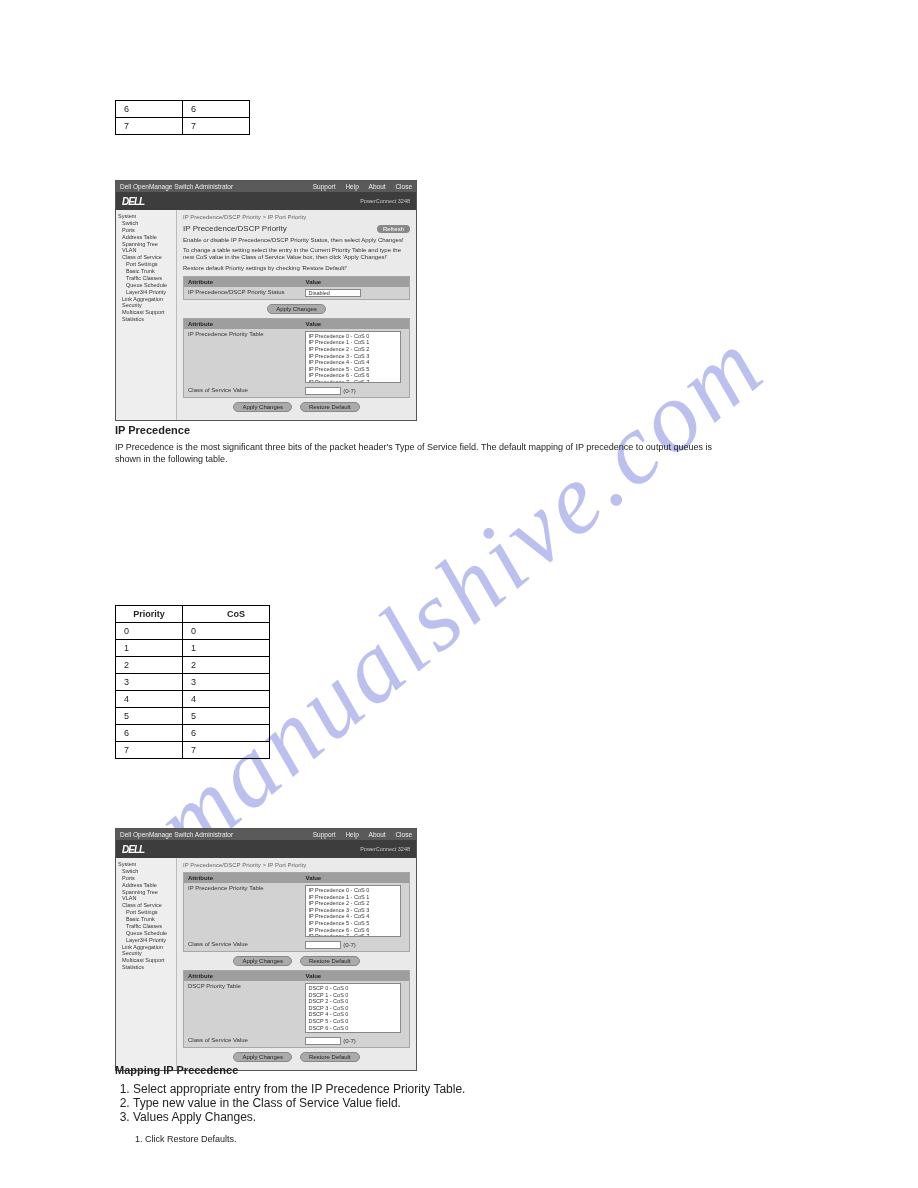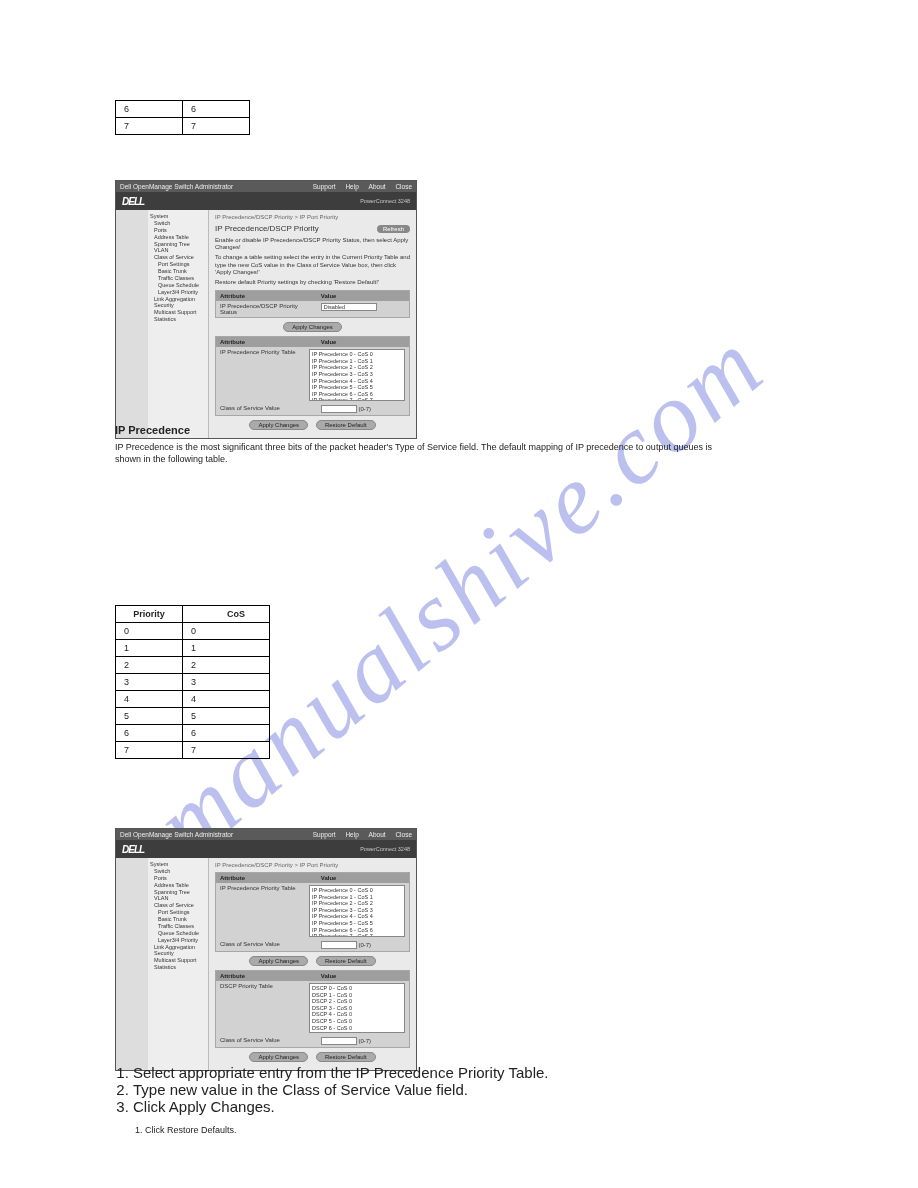--- a/index.html
+++ b/index.html
@@ -76,21 +76,20 @@
     font-family: Arial, sans-serif;
     font-weight: bold;
     font-style: oblique;
     color: #fff;
     font-size: 10px;
     letter-spacing: -1px;
   }
   .shot-body {
     display: flex;
     background: #ddd;
-    padding-left: 32px;
   }
   .shot-tree {
     width: 56px;
     background: #eee;
     border-right: 1px solid #bbb;
     padding: 3px 2px;
     font-size: 5.5px;
     line-height: 1.25;
   }
   .shot-tree .node { white-space: nowrap; }
@@ -450,23 +449,24 @@
         <div class="btnrow">
           <span class="btnpill">Apply Changes</span>
           <span class="btnpill">Restore Default</span>
         </div>
       </div>
     </div>
   </div>
 </div>
 
 <div class="section" style="top:1060px; width:600px;">
-  <ol id="mapping-steps" style="font-size:15px; margin:4px 0 10px 18px; padding:0;">
+  <h4 class="doc">Mapping IP Precedence</h4>
+  <ol id="mapping-steps" style="font-size:12px; margin:4px 0 10px 18px; padding:0;">
         <li>Select appropriate entry from the IP Precedence Priority Table.</li>
         <li>Type new value in the Class of Service Value field.</li>
-        <li>Click Apply Changes.</li>
+        <li>Values Apply Changes.</li>
       </ol>
   <ol id="restore-steps" style="font-size:9px; margin:4px 0 0 30px; padding:0;">
         <li>Click Restore Defaults.</li>
       </ol>
 </div>
 
 </div>
 
 </body></html>

